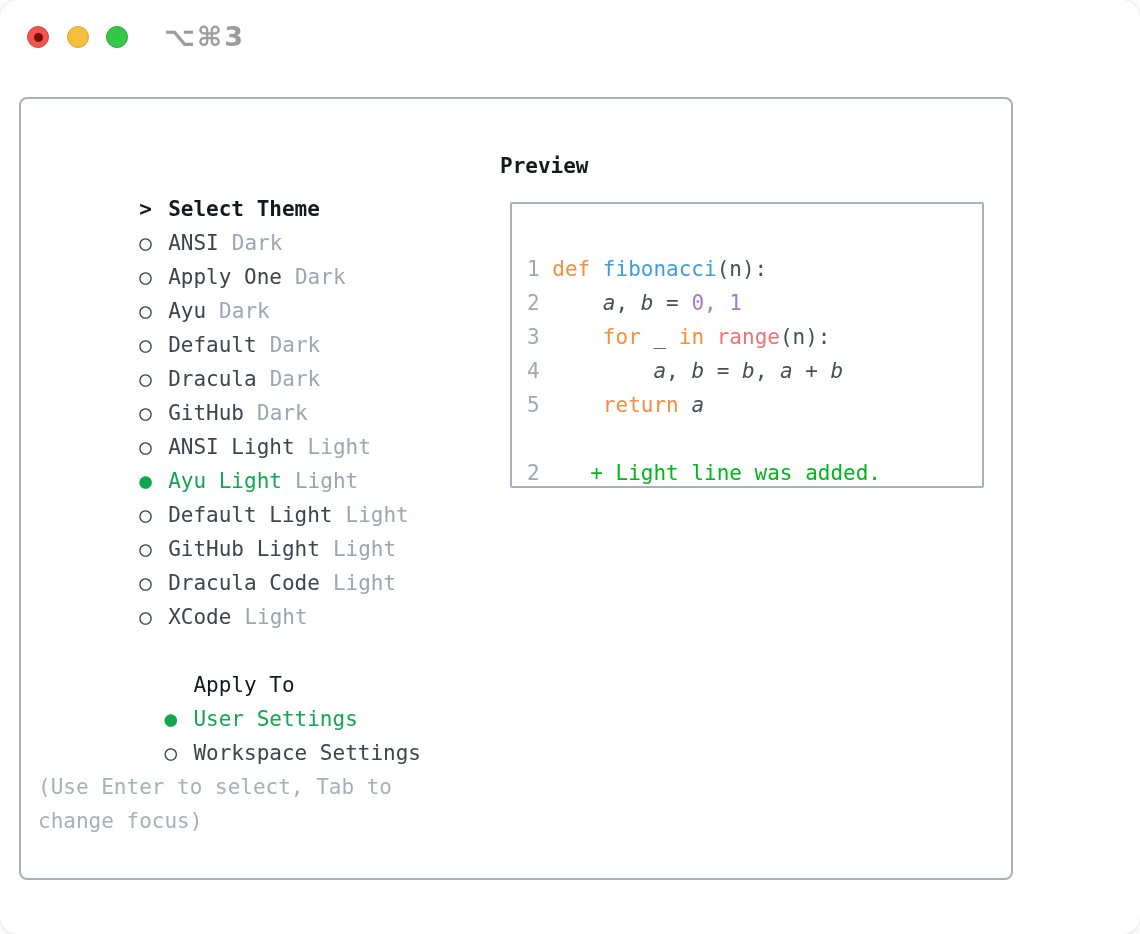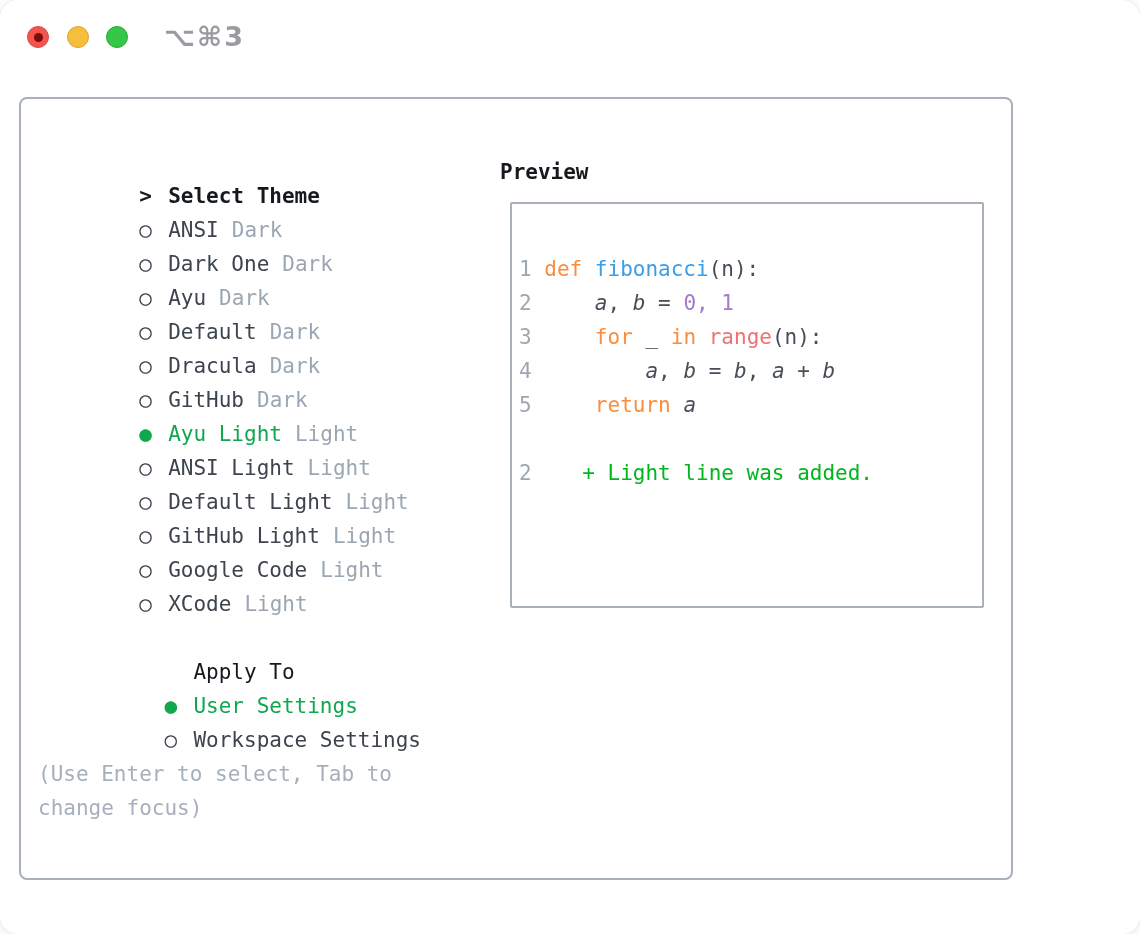--- a/index.html
+++ b/index.html
@@ -43,37 +43,37 @@
     position:absolute;left:164px;top:20px;height:34px;line-height:34px;
     font-family:"DejaVu Sans","DejaVu Sans Mono",sans-serif;
     font-weight:bold;font-size:27px;color:#9A9AA0;letter-spacing:2px;
   }
   
   .panel{
     position:absolute;left:19px;top:97px;width:994px;height:783px;
     border:2px solid var(--border_gray);border-radius:8px;background:#fff;
   }
   
-  .left{position:absolute;left:17px;top:46px;width:430px;}
+  .left{position:absolute;left:17px;top:59px;width:430px;}
   .row{height:34px;line-height:34px;white-space:pre;}
   .marker{display:inline-block;width:29px;color:var(--item_dark);}
   .row.header .marker, .row.header .name{color:var(--text_black);font-weight:bold;}
   .name{color:var(--item_dark);}
   .variant{color:var(--muted);margin-left:13px;}
   .row.sel .marker, .row.sel .name{color:var(--green_sel);}
   .apply{margin-top:34px;}
   .apply-header .name{color:var(--text_black);padding-left:29px;}
   .hint{margin-top:34px;width:400px;line-height:34px;color:var(--hint);white-space:normal;}
   
-  .preview-label{position:absolute;left:479px;top:56px;height:34px;line-height:34px;
+  .preview-label{position:absolute;left:479px;top:50px;height:34px;line-height:34px;
     font-weight:bold;color:var(--text_black);}
   .preview-box{
-    position:absolute;left:489px;top:103px;width:474px;height:406px;
+    position:absolute;left:489px;top:103px;width:474px;height:286px;
     border:2px solid var(--border_gray);border-radius:2px;background:#fff;
-    padding:48px 0 0 7px;
+    padding:48px 0 0 15px;
   }
   .cl{height:34px;line-height:34px;white-space:pre;color:var(--code_default);}
   .ln{display:inline-block;width:2ch;color:var(--ln_gray);}
   .kw{color:var(--kw_orange);}
   .fn{color:var(--fn_blue);}
   .rg{color:var(--rg_salmon);margin-top:32px;}
   .cn{color:var(--const_purple);}
   .vr{font-style:italic;color:var(--code_default);}
   .ctx{color:var(--ctx_gray);}
   .del{color:var(--del_red);}
@@ -97,48 +97,48 @@
 
     <div class="left">
       <div class="row header">
         <span class="marker">&gt;</span><span class="name">Select Theme</span>
       </div>
 
       <div class="row theme">
         <span class="marker">○</span><span class="name">ANSI</span><span class="variant">Dark</span>
       </div>
       <div class="row theme">
-        <span class="marker">○</span><span class="name">Dark One</span><span class="variant">Dark</span>
+        <span class="marker">○</span><span class="name">Apply One</span><span class="variant">Dark</span>
       </div>
       <div class="row theme">
         <span class="marker">○</span><span class="name">Ayu</span><span class="variant">Dark</span>
       </div>
       <div class="row theme">
         <span class="marker">○</span><span class="name">Default</span><span class="variant">Dark</span>
       </div>
       <div class="row theme">
         <span class="marker">○</span><span class="name">Dracula</span><span class="variant">Dark</span>
       </div>
       <div class="row theme">
         <span class="marker">○</span><span class="name">GitHub</span><span class="variant">Dark</span>
       </div>
+      <div class="row theme">
+        <span class="marker">○</span><span class="name">ANSI Light</span><span class="variant">Light</span>
+      </div>
       <div class="row theme sel">
         <span class="marker">●</span><span class="name">Ayu Light</span><span class="variant">Light</span>
-      </div>
-      <div class="row theme">
-        <span class="marker">○</span><span class="name">ANSI Light</span><span class="variant">Light</span>
       </div>
       <div class="row theme">
         <span class="marker">○</span><span class="name">Default Light</span><span class="variant">Light</span>
       </div>
       <div class="row theme">
         <span class="marker">○</span><span class="name">GitHub Light</span><span class="variant">Light</span>
       </div>
       <div class="row theme">
-        <span class="marker">○</span><span class="name">Google Code</span><span class="variant">Light</span>
+        <span class="marker">○</span><span class="name">Dracula Code</span><span class="variant">Light</span>
       </div>
       <div class="row theme">
         <span class="marker">○</span><span class="name">XCode</span><span class="variant">Light</span>
       </div>
 
       <div class="apply">
         <div class="row apply-header">
           <span class="name">Apply To</span>
         </div>
         <div class="row sel">

